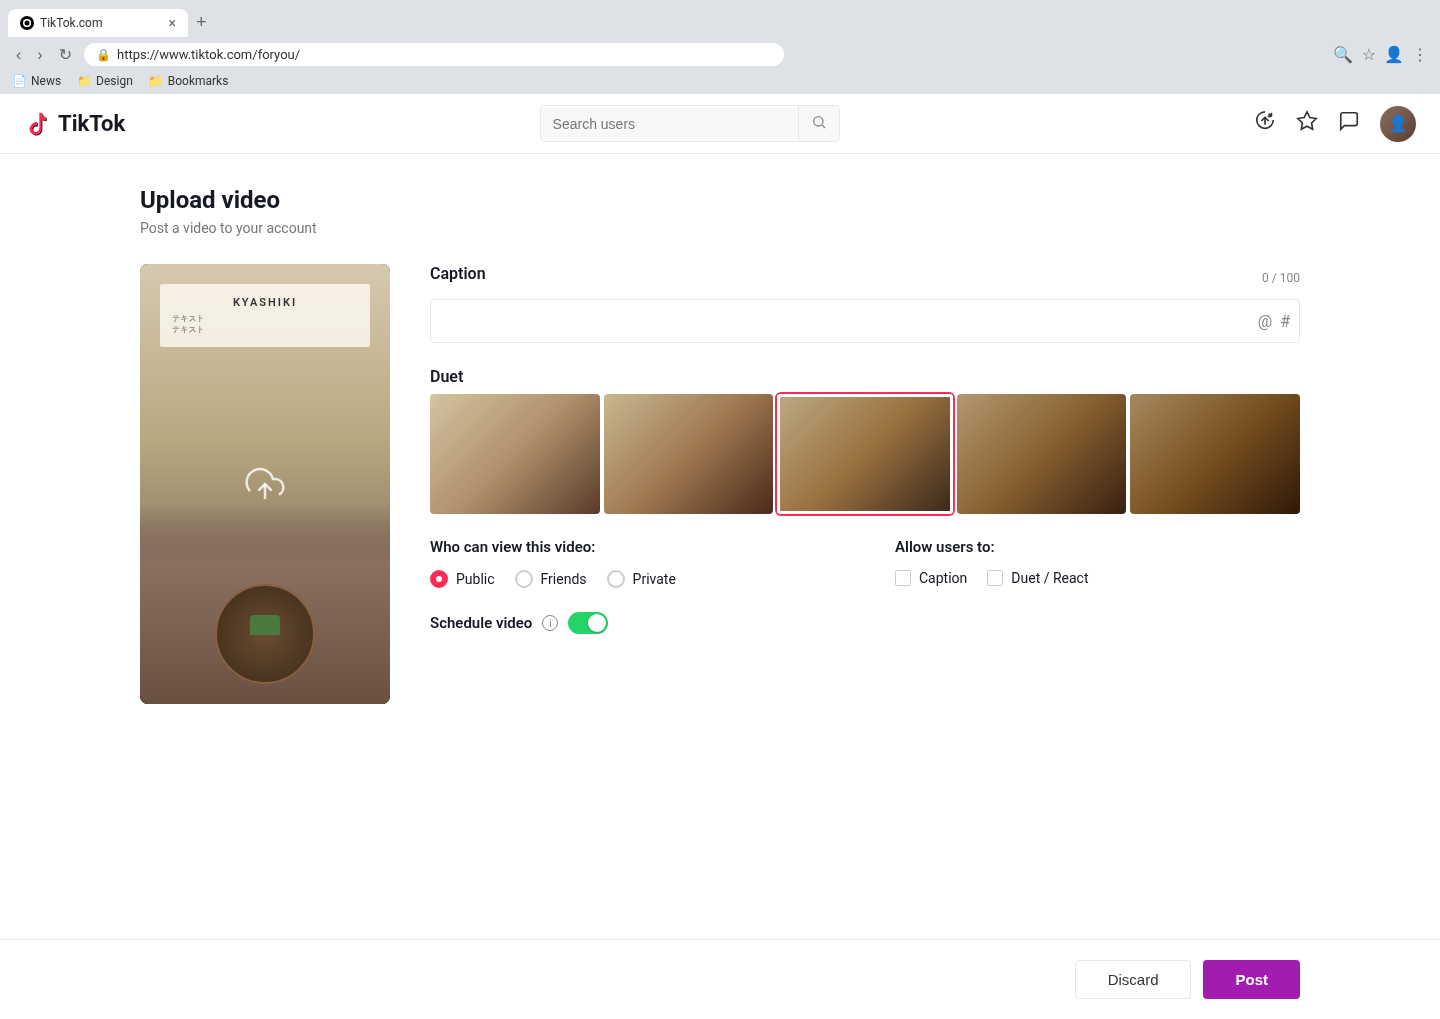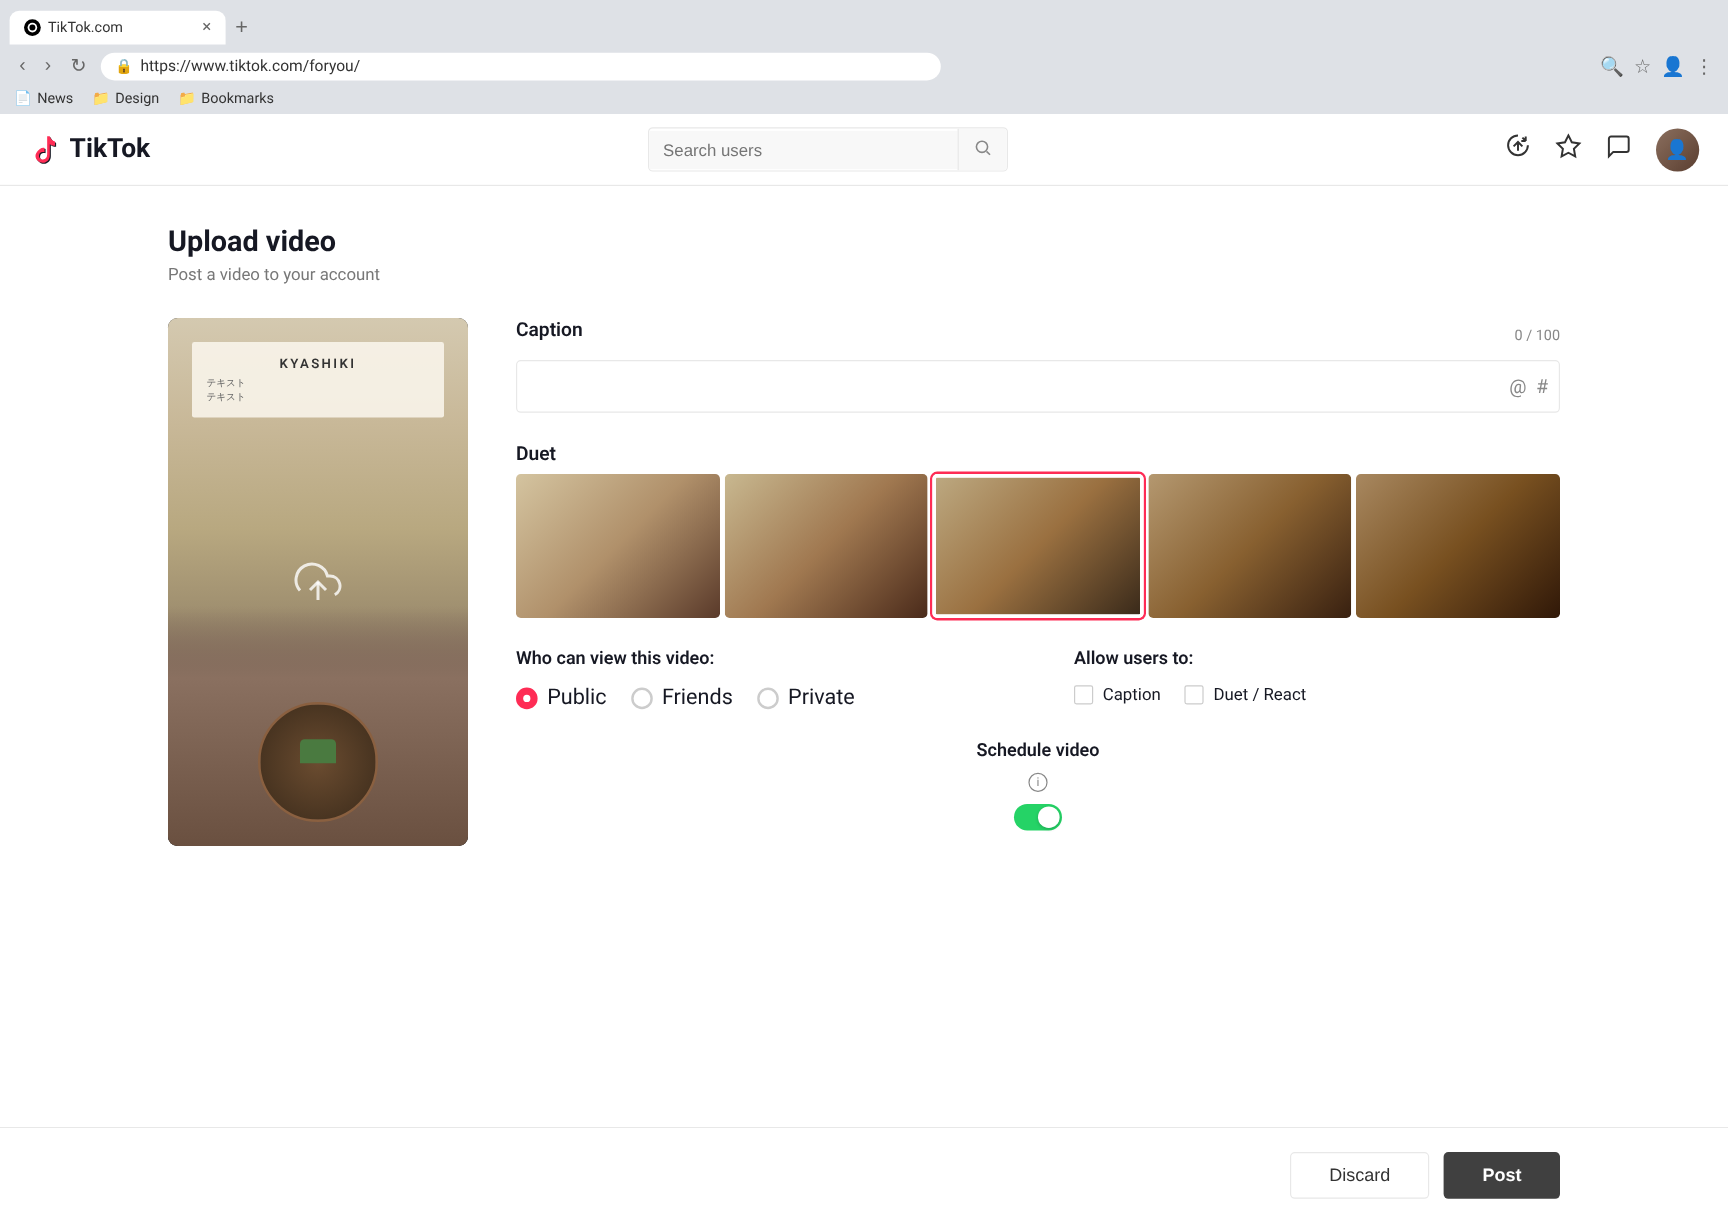--- a/index.html
+++ b/index.html
@@ -63,42 +63,42 @@
     .thumb-bg-2 { background: linear-gradient(135deg, #c8b890, #a07850); }
     .thumb-bg-3 { background: linear-gradient(135deg, #bca880, #9a7040); }
     .thumb-bg-4 { background: linear-gradient(135deg, #b89870, #886030); }
     .thumb-bg-5 { background: linear-gradient(135deg, #a88860, #785020); }
 
     
     .visibility-section { display: flex; gap: 60px; margin-bottom: 24px; }
     .visibility-group { flex: 1; }
     .visibility-title { font-size: 15px; font-weight: 600; margin-bottom: 14px; }
     .radio-group { display: flex; gap: 20px; align-items: center; }
-    .radio-item { display: flex; align-items: center; gap: 8px; cursor: pointer; font-size: 18px; }
+    .radio-item { display: flex; align-items: center; gap: 8px; cursor: pointer; font-size: 14px; }
     .radio-circle { width: 18px; height: 18px; border-radius: 50%; border: 2px solid #ccc; display: flex; align-items: center; justify-content: center; flex-shrink: 0; }
     .radio-circle.selected { border-color: #fe2c55; background: #fe2c55; }
     .radio-circle.selected::after { content: ''; width: 6px; height: 6px; border-radius: 50%; background: white; }
     .checkbox-group { display: flex; gap: 20px; align-items: center; }
     .checkbox-item { display: flex; align-items: center; gap: 8px; cursor: pointer; font-size: 14px; }
     .checkbox-box { width: 16px; height: 16px; border: 1px solid #ccc; border-radius: 2px; flex-shrink: 0; }
 
     
     .schedule-section { margin-bottom: 24px; }
-    .schedule-header { display: flex; align-items: center; gap: 10px; margin-bottom: 14px; flex-direction: column; }
+    .schedule-header { display: flex; align-items: center; gap: 10px; margin-bottom: 14px; }
     .schedule-title { font-size: 15px; font-weight: 600; }
     .info-icon { width: 16px; height: 16px; border-radius: 50%; border: 1px solid #888; display: flex; align-items: center; justify-content: center; font-size: 10px; color: #888; cursor: pointer; }
     .toggle { width: 40px; height: 22px; background: #25d366; border-radius: 11px; position: relative; cursor: pointer; }
     .toggle-knob { width: 18px; height: 18px; background: white; border-radius: 50%; position: absolute; top: 2px; right: 2px; box-shadow: 0 1px 3px rgba(0,0,0,0.2); }
     .schedule-datetime { display: flex; gap: 10px; }
     .datetime-pill { display: flex; align-items: center; gap: 8px; border: 1px solid #e8e8e8; border-radius: 4px; padding: 8px 14px; font-size: 13px; cursor: pointer; color: #333; }
 
     
     .footer-actions { display: flex; justify-content: flex-end; gap: 12px; padding: 20px 140px; border-top: 1px solid #e8e8e8; position: fixed; bottom: 0; left: 0; right: 0; background: #fff; }
     .btn-discard { padding: 10px 32px; border: 1px solid #e8e8e8; background: #fff; border-radius: 4px; font-size: 15px; cursor: pointer; color: #333; font-weight: 500; }
-    .btn-post { padding: 10px 32px; background: #404040; border: none; border-radius: 4px; font-size: 15px; cursor: pointer; color: white; font-weight: 600; }
+    .btn-post { padding: 10px 32px; background: #a21caf; border: none; border-radius: 4px; font-size: 15px; cursor: pointer; color: white; font-weight: 600; }
   </style>
 </head>
 <body>
 
 <div class="browser-chrome">
   <div class="browser-tab-bar">
     <div class="browser-tab">
       <div class="favicon">
         <svg width="10" height="10" viewBox="0 0 10 10">
             <circle cx="5" cy="5" r="4" fill="white"></circle>

